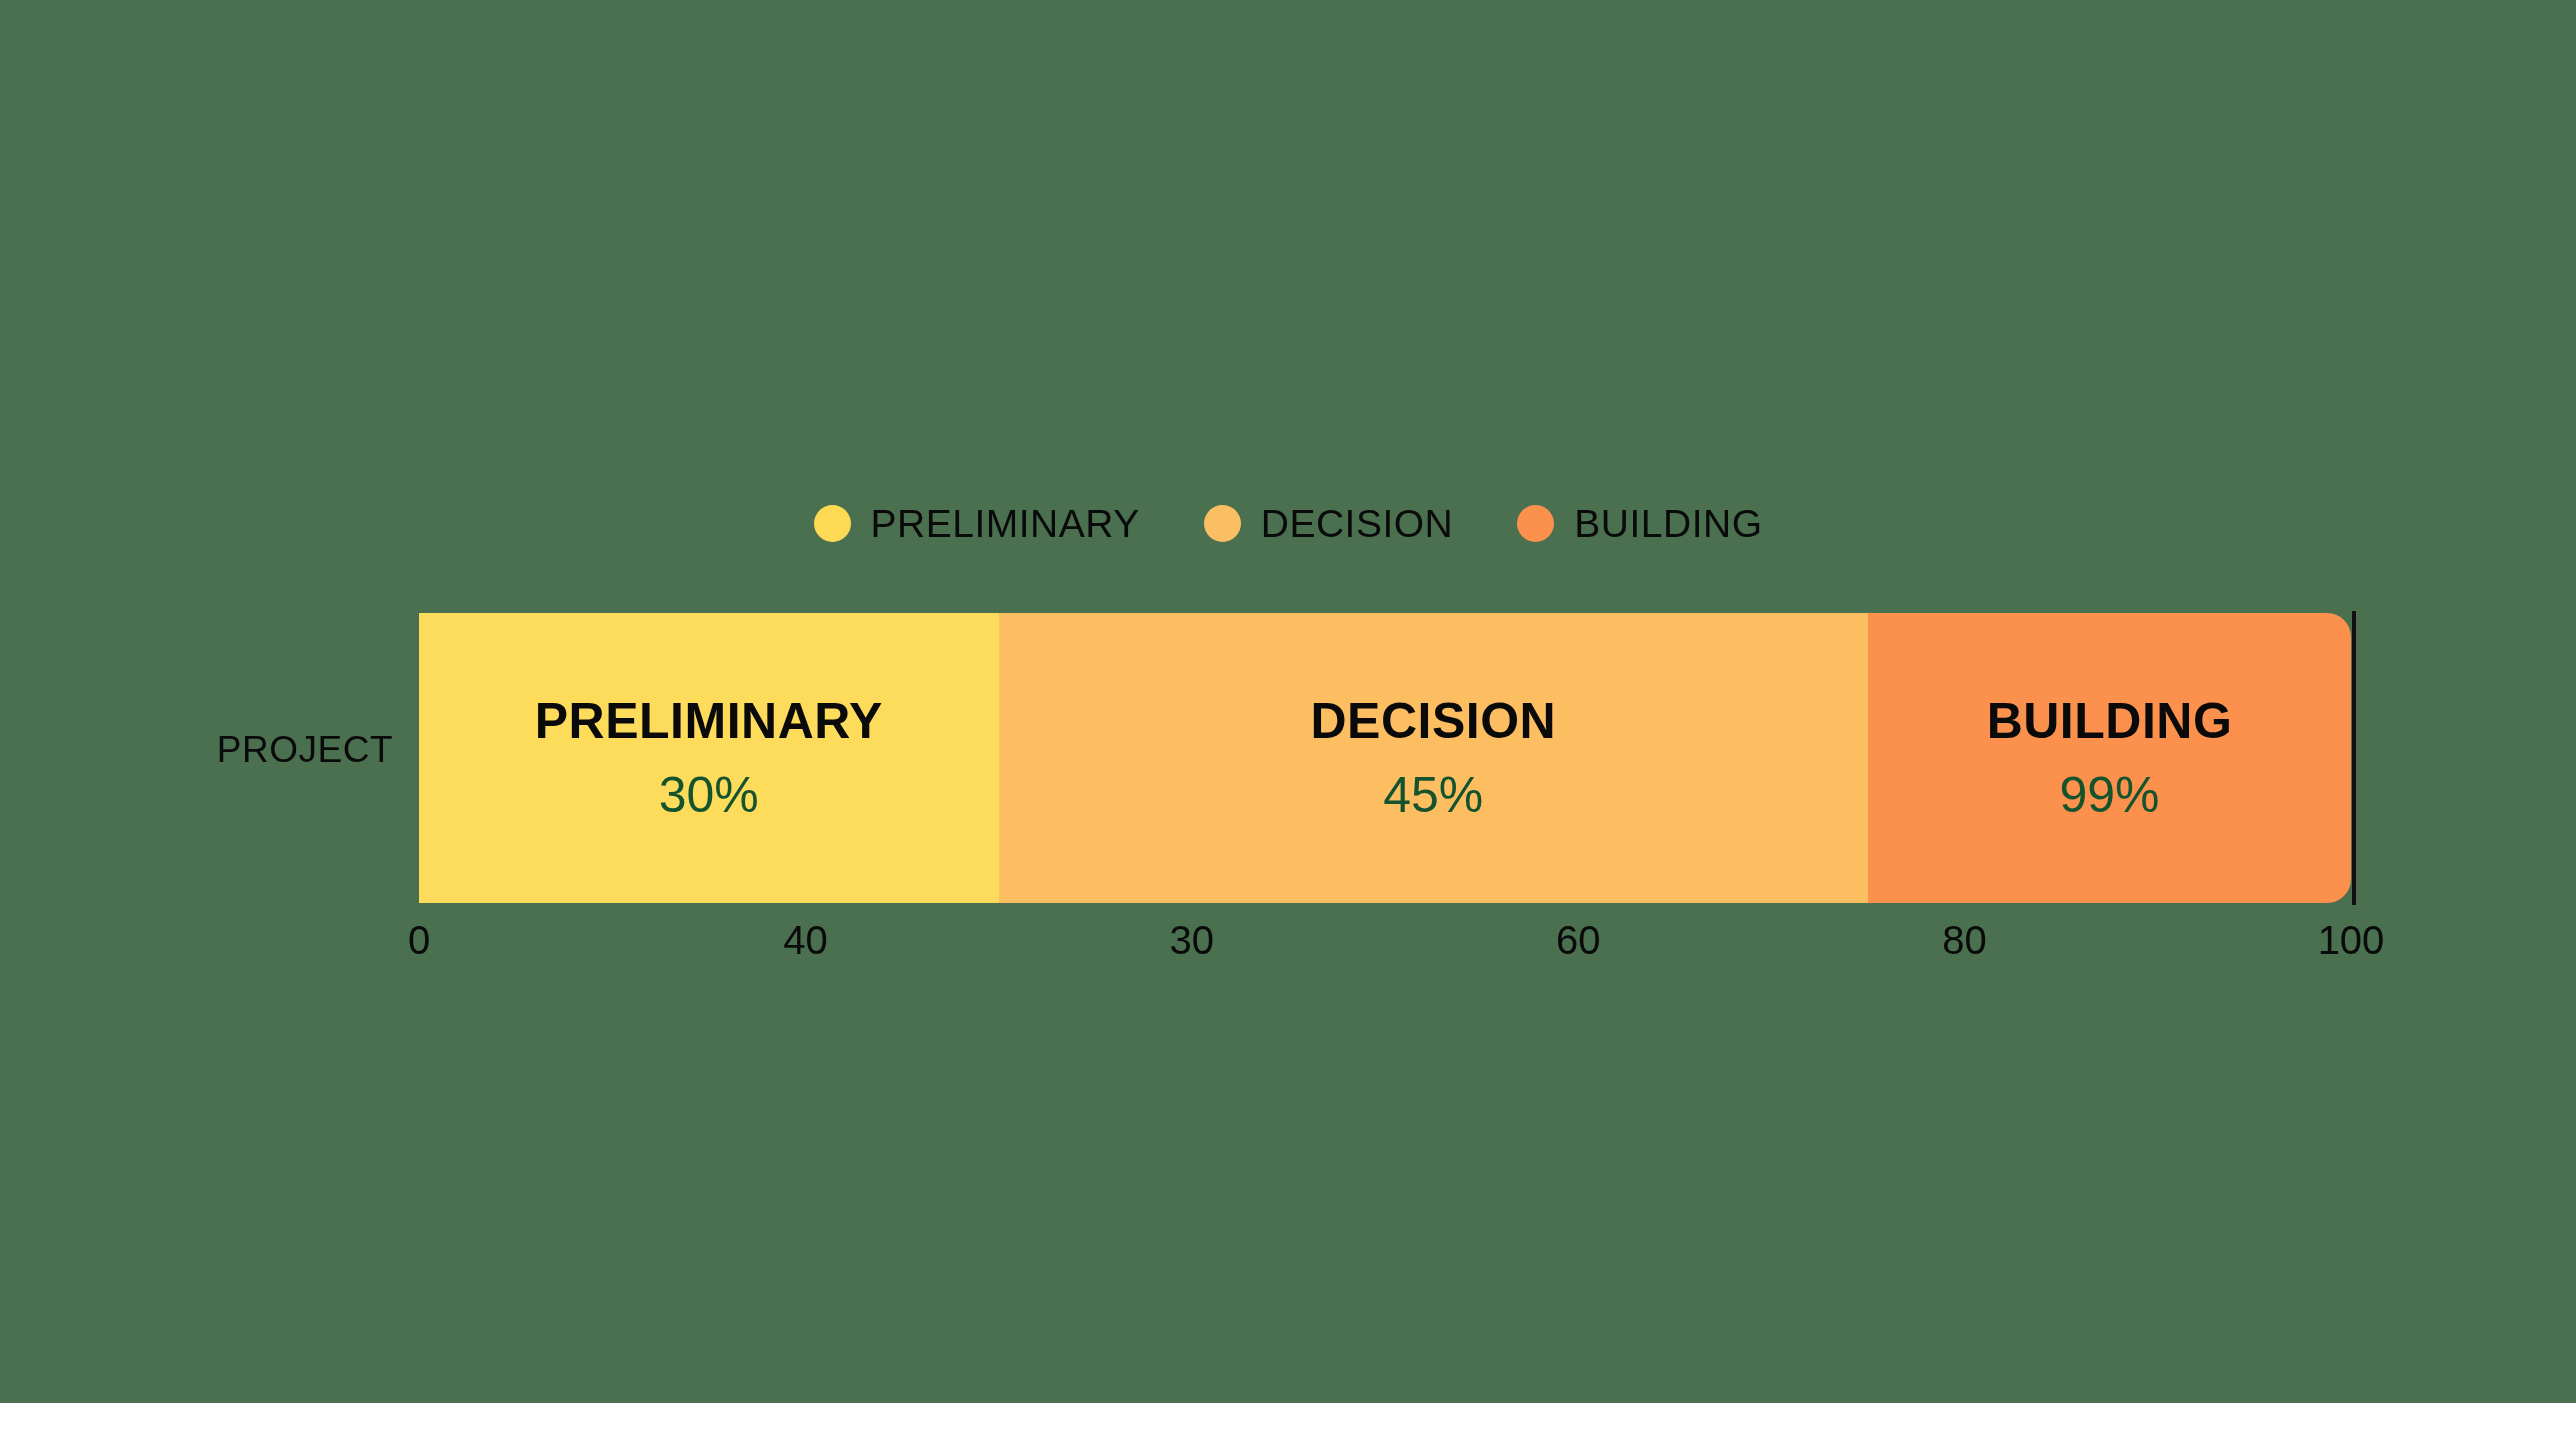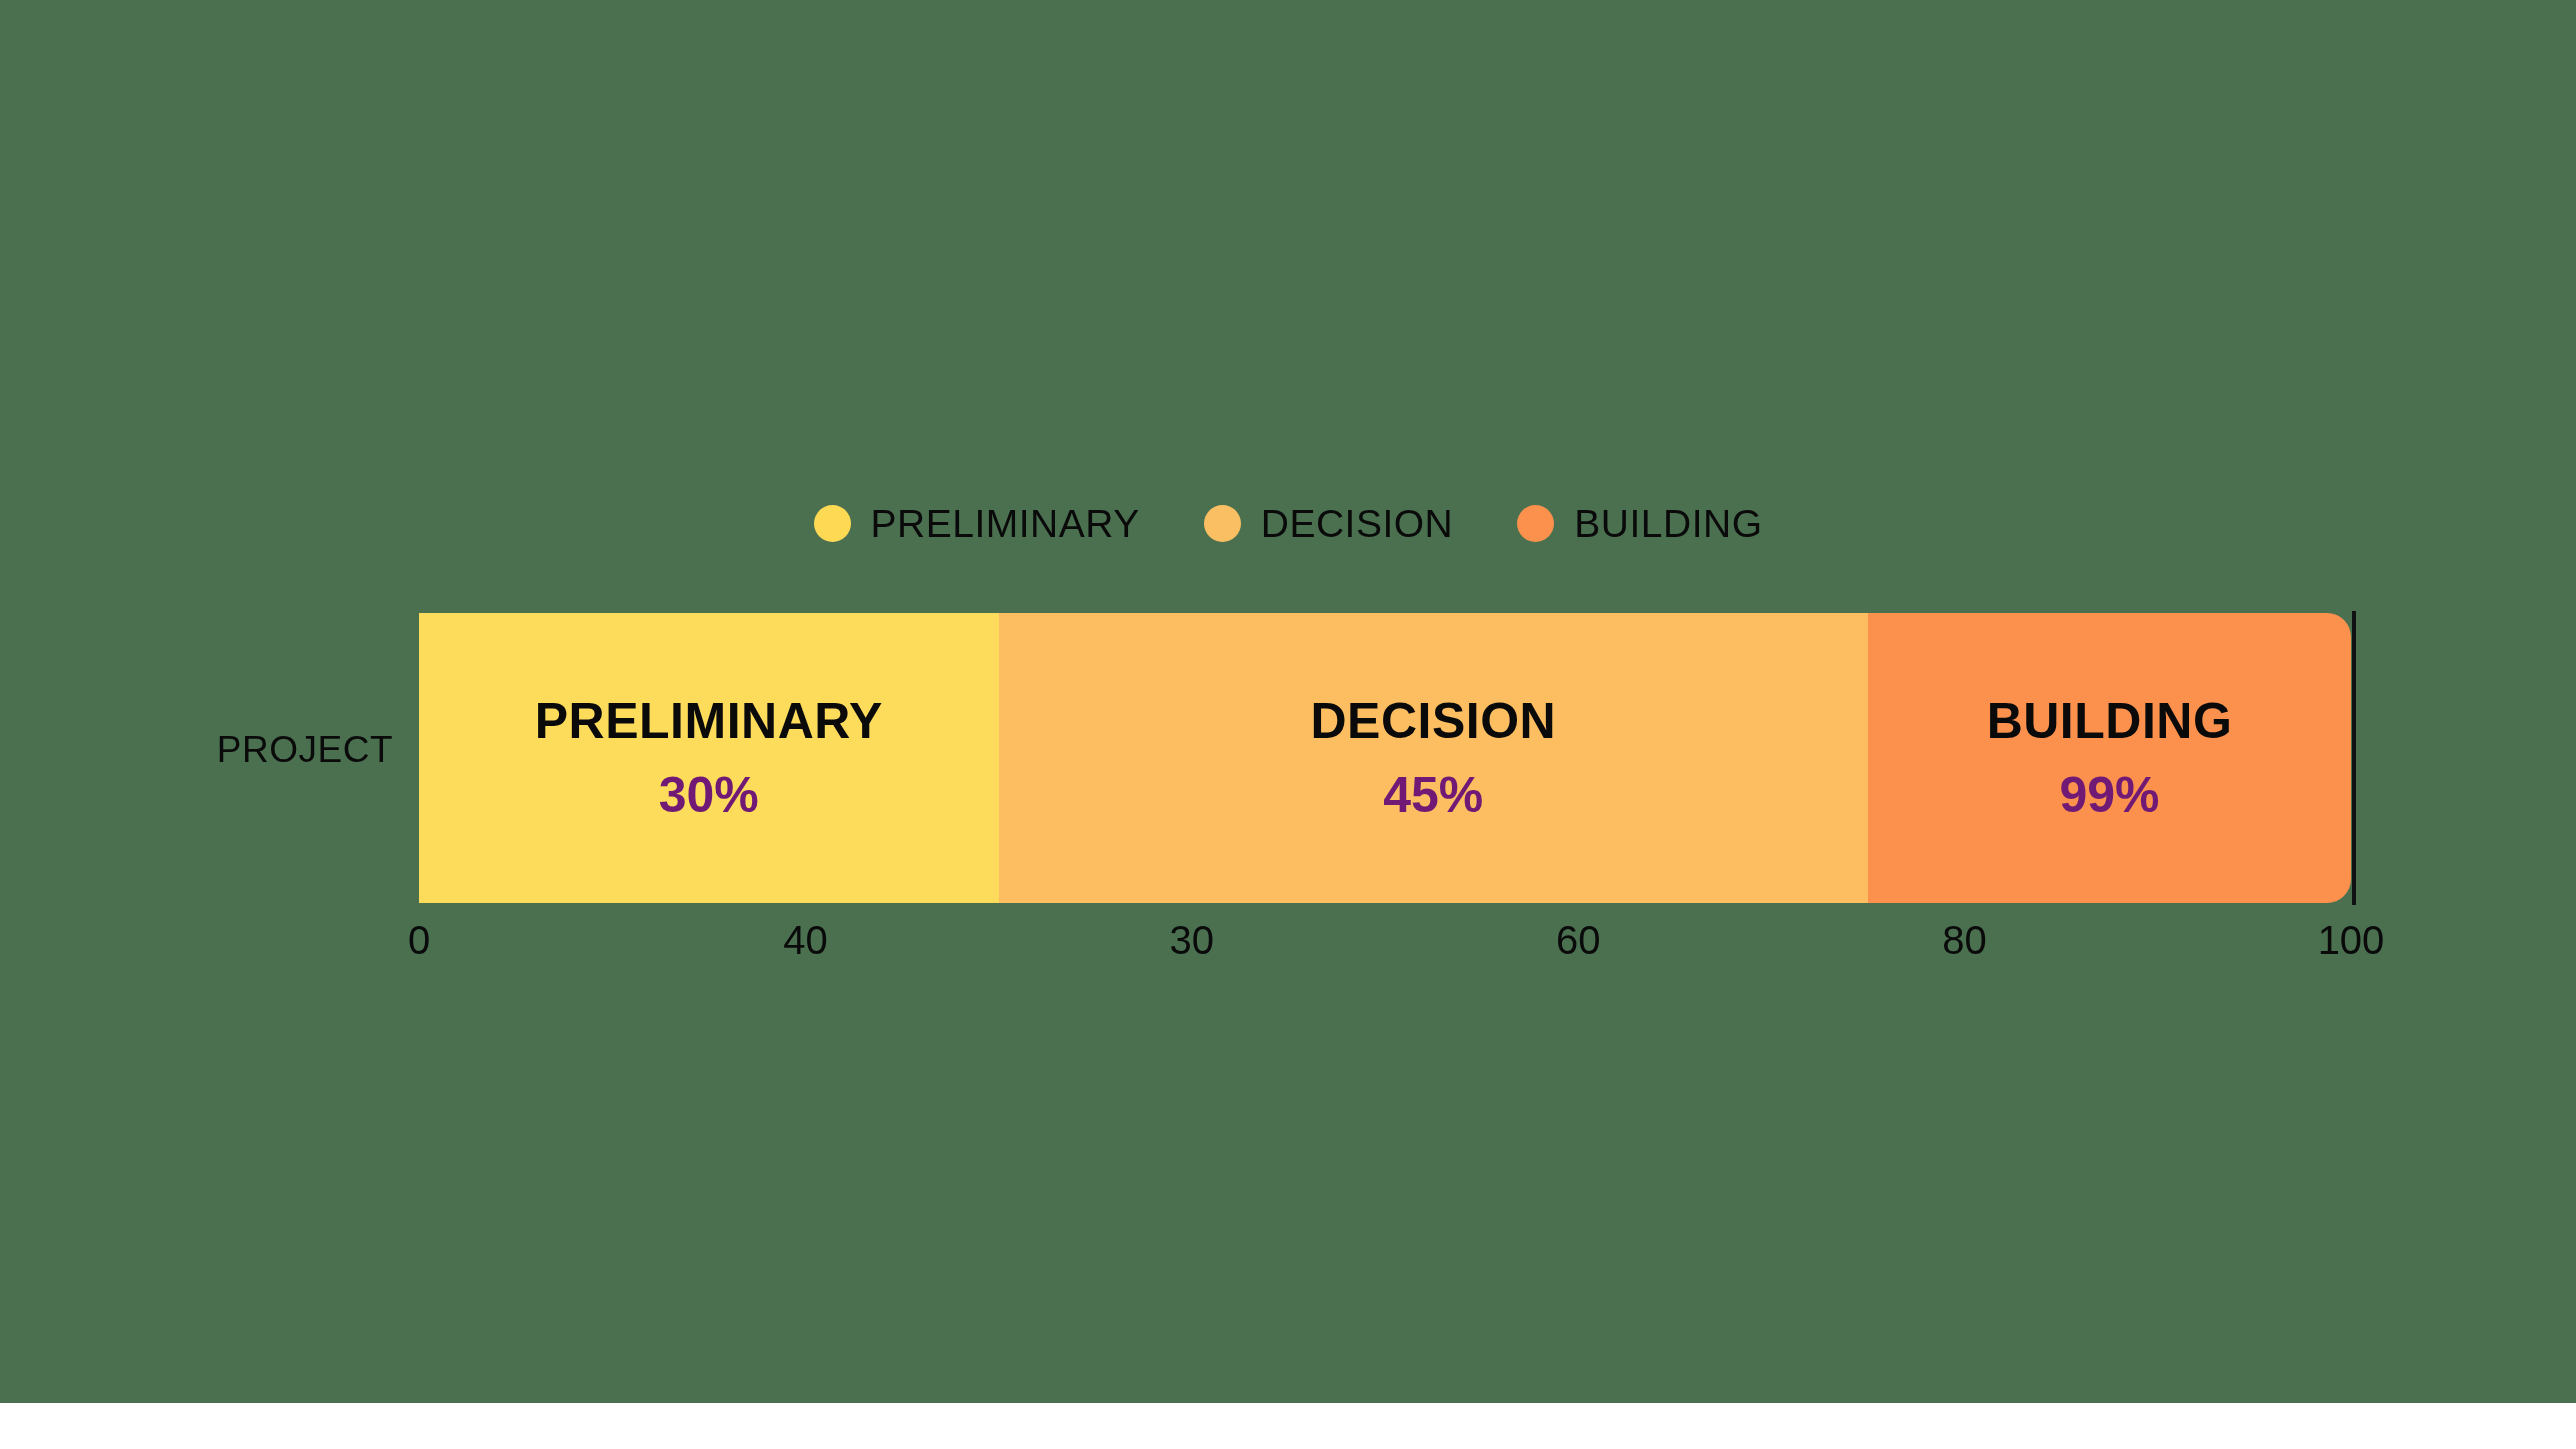--- a/index.html
+++ b/index.html
@@ -77,22 +77,22 @@
   .seg-name {
     font-size: 50px;
     font-weight: bold;
     color: #0A0A0A;
     line-height: 1;
     white-space: nowrap;
     letter-spacing: 0.5px;
   }
   .seg-value {
     font-size: 50px;
-    font-weight: bold;
-    color: #701a75;
+    font-weight: normal;
+    color: #14532d;
     line-height: 1;
     white-space: nowrap;
   }
 
   
   #right-tick {
     position: absolute;
     left: 2352px;
     top: 611px;
     width: 3.7px;

